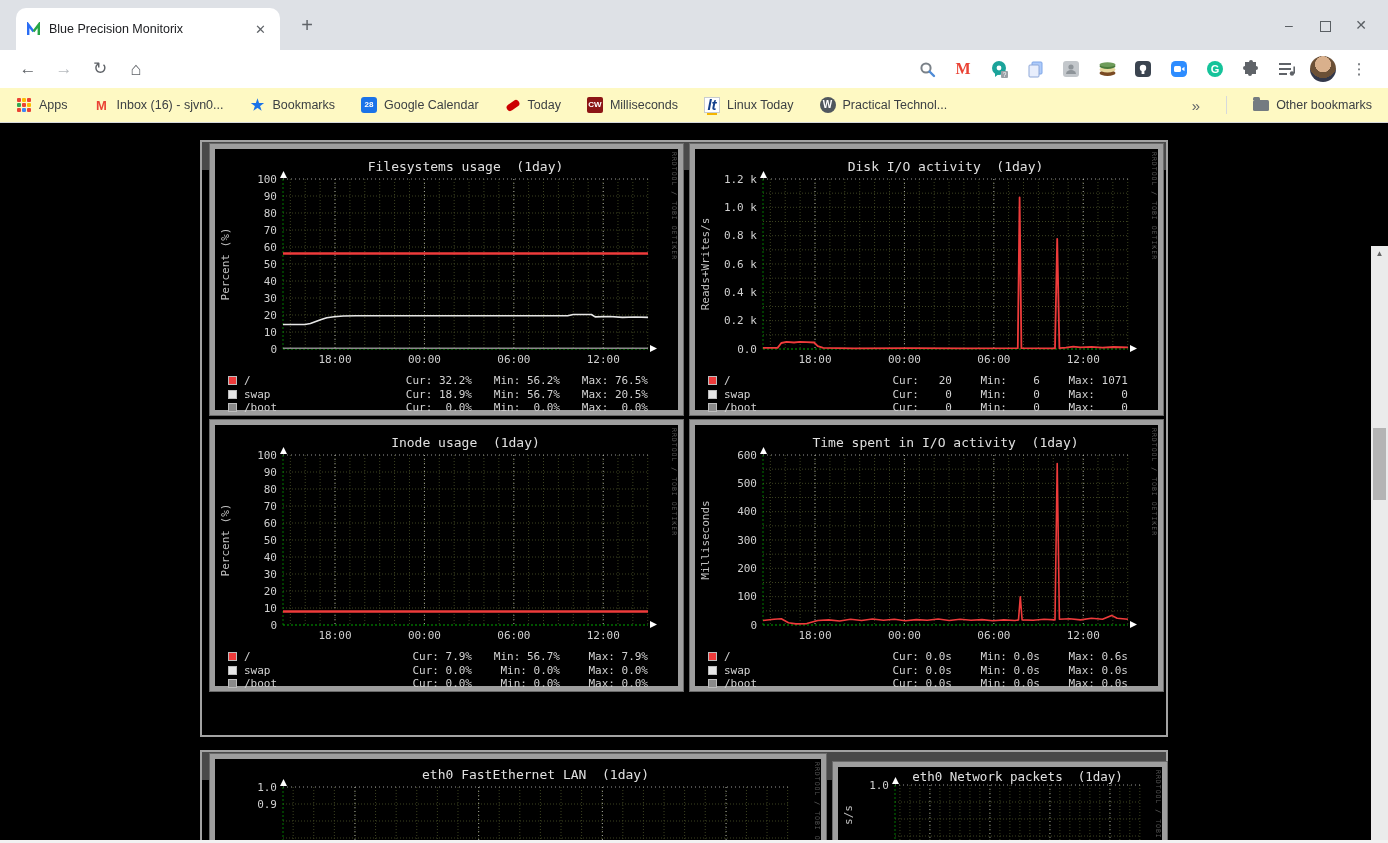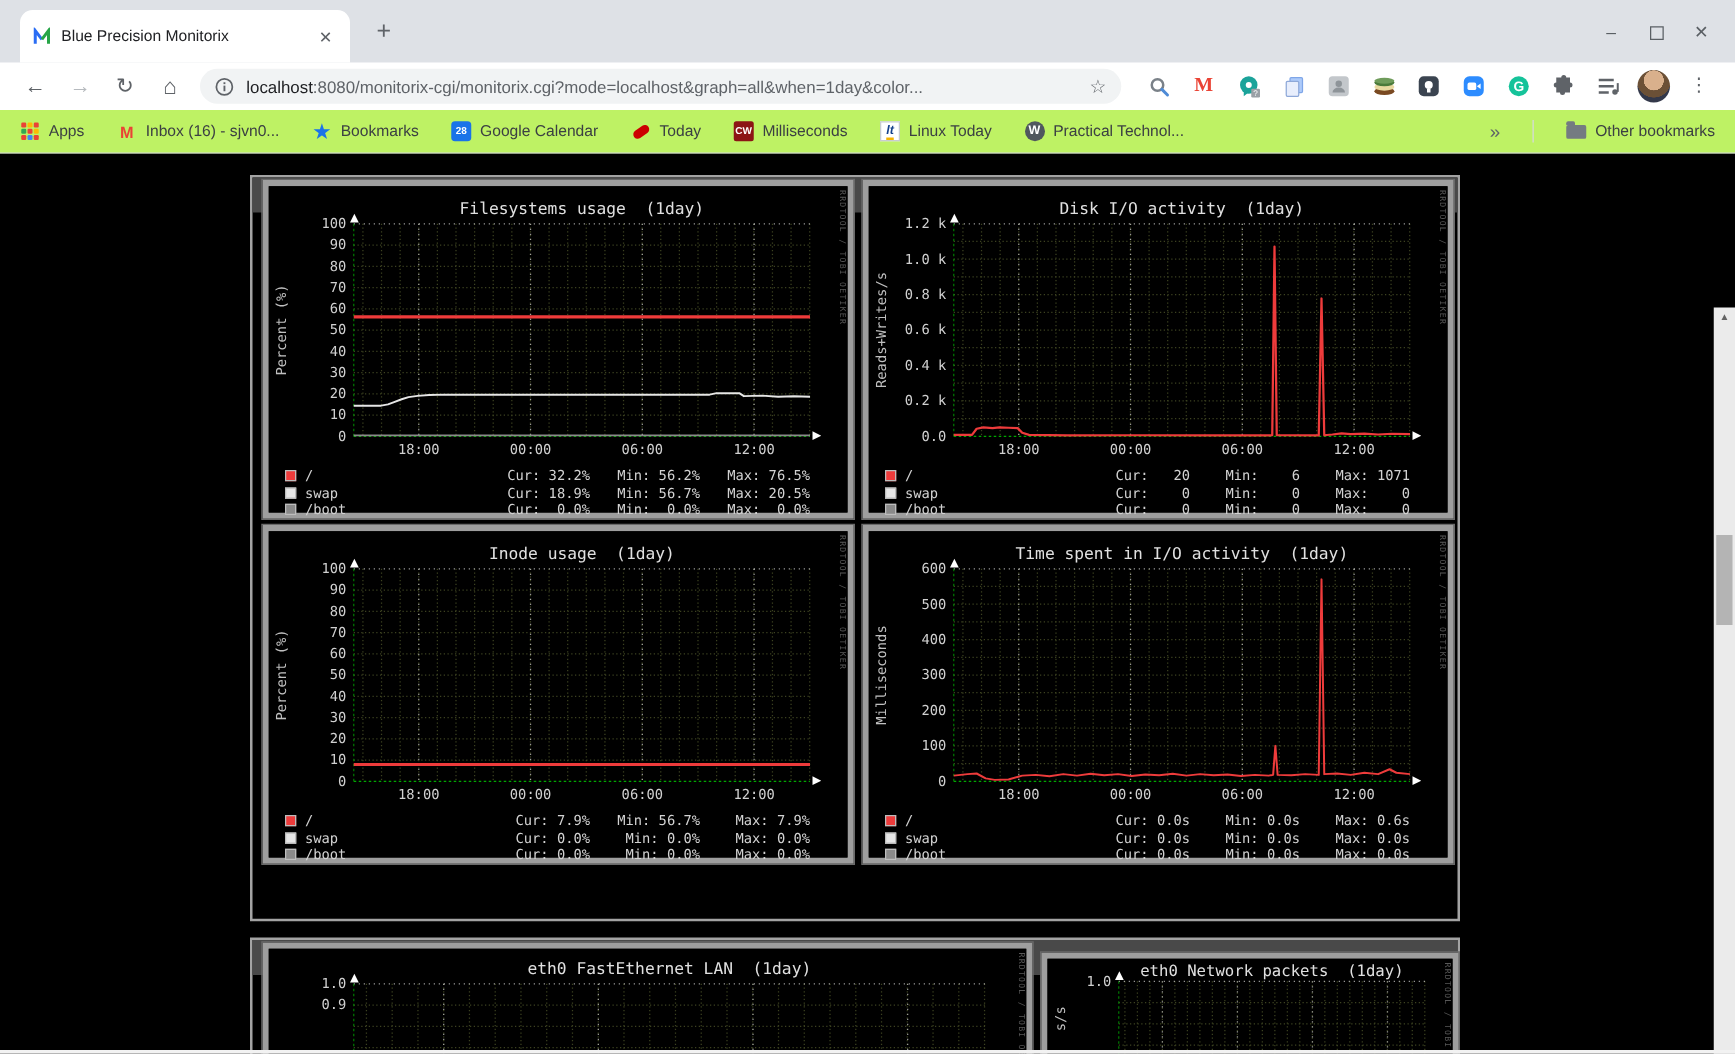--- a/index.html
+++ b/index.html
@@ -28,36 +28,36 @@
   .urltext { font-size:13.5px; margin-left:10px; flex:1; white-space:nowrap; overflow:hidden; color:#5f6368; }
   .urltext b { color:#202124; font-weight:normal; }
   .star { color:#5f6368; font-size:15px; }
   .exticon { position:absolute; top:7px; width:24px; height:24px; display:flex; align-items:center;
     justify-content:center; }
   .avatar { position:absolute; top:6px; width:26px; height:26px; border-radius:50%;
     background:radial-gradient(circle at 50% 32%, #d9b08c 0 36%, #6b5036 37% 62%, #33384a 63%); }
   .menudots { position:absolute; top:7px; width:20px; height:24px; color:#5f6368; font-size:15px;
     line-height:24px; text-align:center; }
 
-  .bookmarks { position:absolute; left:0; top:88px; width:1388px; height:35px; background:#bef264;
+  .bookmarks { position:absolute; left:0; top:88px; width:1388px; height:35px; background:#fef9c3;
     border-bottom:1px solid #d6d9dc; display:flex; align-items:center; padding:0 16px; gap:26px; }
   .bmitem { display:flex; align-items:center; gap:7px; font-size:12.5px; color:#3c4043; white-space:nowrap; }
   .bmico { width:16px; height:16px; display:inline-flex; align-items:center; justify-content:center;
     font-weight:bold; }
   .appsgrid { display:grid; grid-template-columns:repeat(3,4px); grid-template-rows:repeat(3,4px); gap:1px; }
   .appsgrid i { border-radius:1px; }
   .gmail-m { color:#ea4335; font-size:13px; font-weight:bold; }
   .bstar { color:#1a73e8; font-size:15px; }
   .gcal { width:16px; height:16px; background:#1a73e8; color:#fff; font-size:8px; line-height:16px;
     text-align:center; border-radius:3px; }
   .zdnet { width:14px; height:7px; background:#c00; border-radius:4px; transform:rotate(-35deg); }
   .cw { width:16px; height:16px; background:#8c1515; color:#fff; font-size:8px; font-weight:bold;
     line-height:16px; text-align:center; border-radius:2px; }
   .ltod { width:16px; height:16px; background:#fff; border:1px solid #c8ccd0; color:#15418c;
-    font-size:10px; font-style:italic; font-weight:bold; line-height:14px; text-align:center; }
+    font-size:15px; font-style:italic; font-weight:bold; line-height:14px; text-align:center; }
   .ltod span { border-bottom:2px solid #f4b400; }
   .wp { width:16px; height:16px; background:#50575e; color:#fff; border-radius:50%; font-size:10px;
     line-height:16px; text-align:center; }
   .bm-over { margin-left:auto; color:#5f6368; font-size:15px; }
   .bm-sep { width:1px; height:18px; background:#d6d9dc; }
   .folder { width:16px; height:11px; background:#747b81; border-radius:1.5px; position:relative; }
   .folder:before { content:""; position:absolute; left:0; top:-3px; width:7px; height:3px;
     background:#747b81; border-radius:1.5px 1.5px 0 0; }
 
   
@@ -101,29 +101,20 @@
   <div class="wctl max"><span class="maxbox"></span></div>
   <div class="wctl close">✕</div>
 </div>
 
 <div class="toolbar">
   <div class="navbtn" style="left:15px">←</div>
   <div class="navbtn" style="left:51px;color:#b6babe">→</div>
   <div class="navbtn" style="left:87px">↻</div>
   <div class="navbtn" style="left:123px;font-size:18px">⌂</div>
 
-  <div class="urlbar">
-    <svg width="15" height="15" viewBox="0 0 15 15">
-      <circle cx="7.5" cy="7.5" r="6.4" fill="none" stroke="#5f6368" stroke-width="1.4"></circle>
-      <rect x="6.8" y="6.5" width="1.5" height="4.5" fill="#5f6368"></rect>
-      <rect x="6.8" y="3.8" width="1.5" height="1.5" fill="#5f6368"></rect>
-    </svg>
-    <span class="urltext"><b>localhost</b><span>:8080/monitorix-cgi/monitorix.cgi?mode=localhost&amp;graph=all&amp;when=1day&amp;color...</span></span>
-    <span class="star">☆</span>
-  </div>
 
   <div class="exticon" style="left:915px">
     <svg width="17" height="17" viewBox="0 0 17 17">
         <circle cx="7" cy="7" r="4.6" fill="none" stroke="#7a8188" stroke-width="2"></circle>
         <line x1="10.5" y1="10.5" x2="15" y2="15" stroke="#4f8bd6" stroke-width="2.4" stroke-linecap="round"></line>
       </svg>
   </div>
   <div class="exticon" style="left:951px;color:#ea4335;font-weight:bold;font-size:16px;font-family:'Liberation Serif',serif">M</div>
   <div class="exticon" style="left:987px">
     <svg width="19" height="19" viewBox="0 0 19 19">

